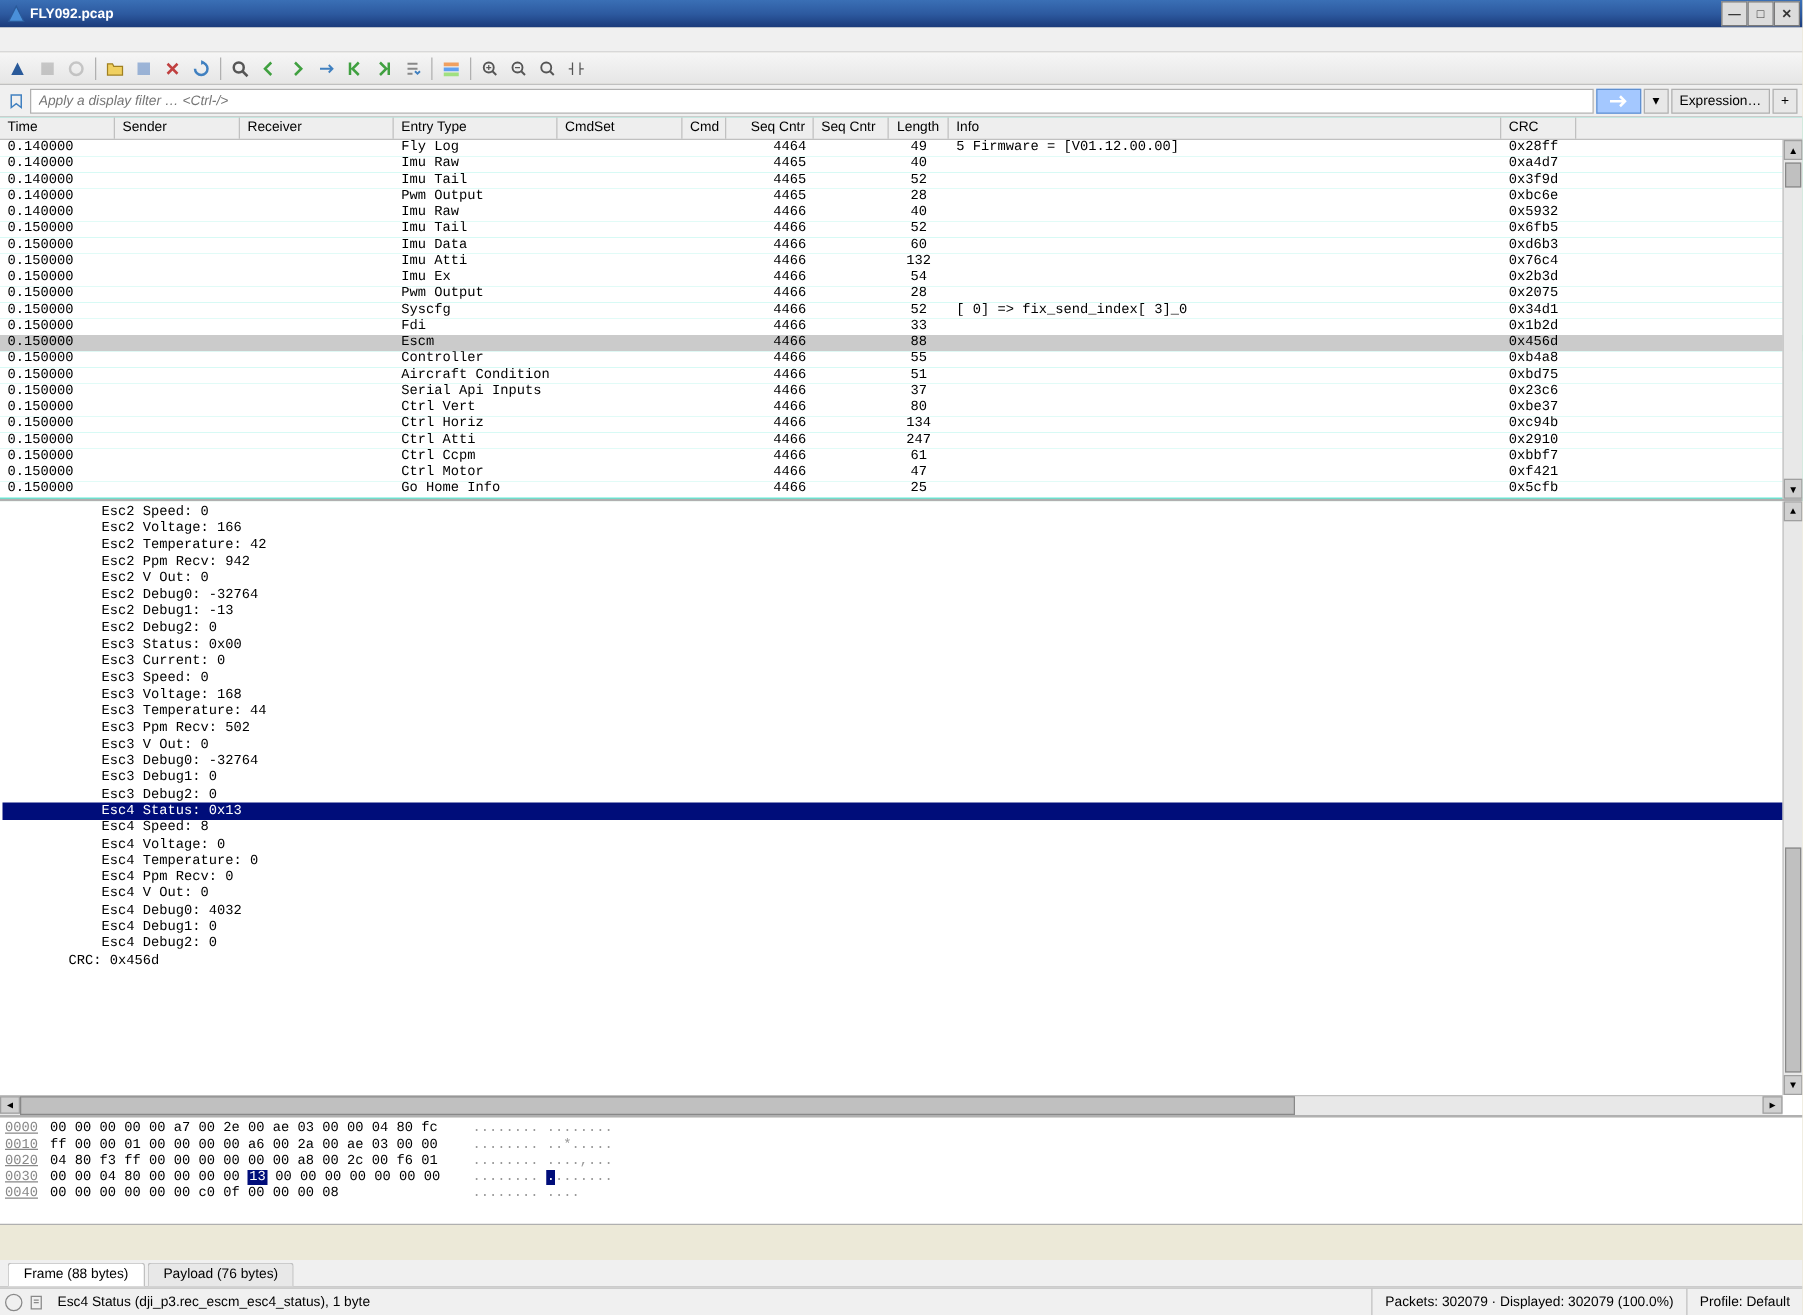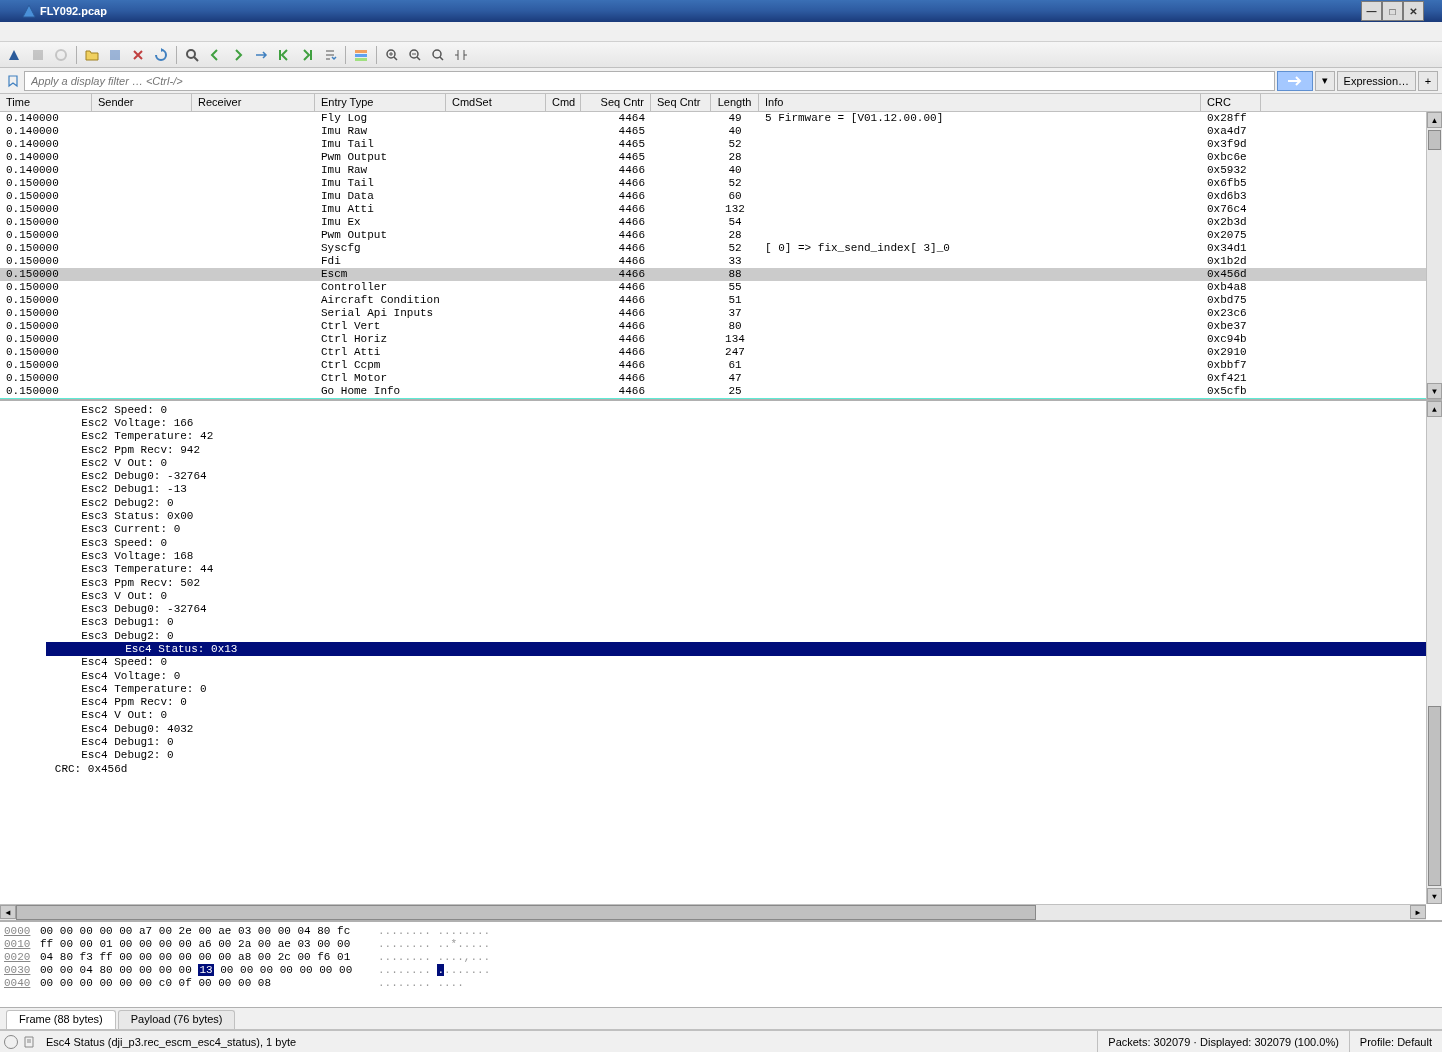--- a/index.html
+++ b/index.html
@@ -13,21 +13,21 @@
   flex-direction: column;
   overflow: hidden;
 }
 
 
 .titlebar {
   height: 22px;
   background: linear-gradient(to bottom, #3a6fb5 0%, #2d5aa0 50%, #1a3a7a 100%);
   display: flex;
   align-items: center;
-  padding: 0 18px;
+  padding: 0 2px;
   color: #fff;
 }
 .titlebar .app-icon {
   width: 16px;
   height: 16px;
   margin: 0 3px;
   display: inline-block;
 }
 .titlebar .title-text { font-weight: bold; flex: 1; font-size: 11px; }
 .titlebar .win-controls { display: flex; gap: 0; }
@@ -211,21 +211,20 @@
 .details-inner { padding: 2px; }
 .tree-line {
   height: 13.3px;
   display:flex;
   align-items:center;
   white-space:pre;
 }
 .tree-line.sel {
   background: #000d7a;
   color: #fff;
-  margin-left: 44px;
 }
 .hscroll {
   position:absolute; bottom:0; left:0; right:16px; height:16px;
   background:#e8e8e8; border-top:1px solid #c0c0c0;
   display:flex; justify-content:space-between;
 }
 .hscroll .hbtn { width:16px; height:14px; background:#d0d0d0; border:1px solid #a0a0a0;display:flex;align-items:center;justify-content:center;font-size:8px;}
 .hscroll .track { flex:1; position:relative;}
 .hscroll .hthumb { position:absolute; left:0; width:1020px; top:0; bottom:0; background:#c0c0c0; border:1px solid #888;}
 .vscroll-det {
@@ -254,20 +253,21 @@
 .hex-bytes .hl { background:#000d7a; color:#fff; padding:0 1px;}
 .hex-ascii .hl { background:#000d7a; color:#fff;}
 
 
 .tabs-bar {
   height: 22px;
   background: #f0f0f0;
   border-bottom: 1px solid #c0c0c0;
   display:flex;
   padding: 2px 6px 0;
+  margin-top: 28px;
 }
 .tab {
   padding: 2px 12px;
   border: 1px solid #c0c0c0;
   border-bottom: none;
   background: #e8e8e8;
   margin-right: 2px;
   border-radius: 3px 3px 0 0;
   font-size:11px;
 }
@@ -780,21 +780,21 @@
       <div class="tree-line">            Esc3 Current: 0</div>
       <div class="tree-line">            Esc3 Speed: 0</div>
       <div class="tree-line">            Esc3 Voltage: 168</div>
       <div class="tree-line">            Esc3 Temperature: 44</div>
       <div class="tree-line">            Esc3 Ppm Recv: 502</div>
       <div class="tree-line">            Esc3 V Out: 0</div>
       <div class="tree-line">            Esc3 Debug0: -32764</div>
       <div class="tree-line">            Esc3 Debug1: 0</div>
       <div class="tree-line">            Esc3 Debug2: 0</div>
       <div class="tree-line sel">            Esc4 Status: 0x13</div>
-      <div class="tree-line">            Esc4 Speed: 0</div>
+      <div class="tree-line">            Esc4 Speed: 8</div>
       <div class="tree-line">            Esc4 Voltage: 0</div>
       <div class="tree-line">            Esc4 Temperature: 0</div>
       <div class="tree-line">            Esc4 Ppm Recv: 0</div>
       <div class="tree-line">            Esc4 V Out: 0</div>
       <div class="tree-line">            Esc4 Debug0: 4032</div>
       <div class="tree-line">            Esc4 Debug1: 0</div>
       <div class="tree-line">            Esc4 Debug2: 0</div>
       <div class="tree-line">        CRC: 0x456d</div>
     </div>
   <div class="vscroll-det">

